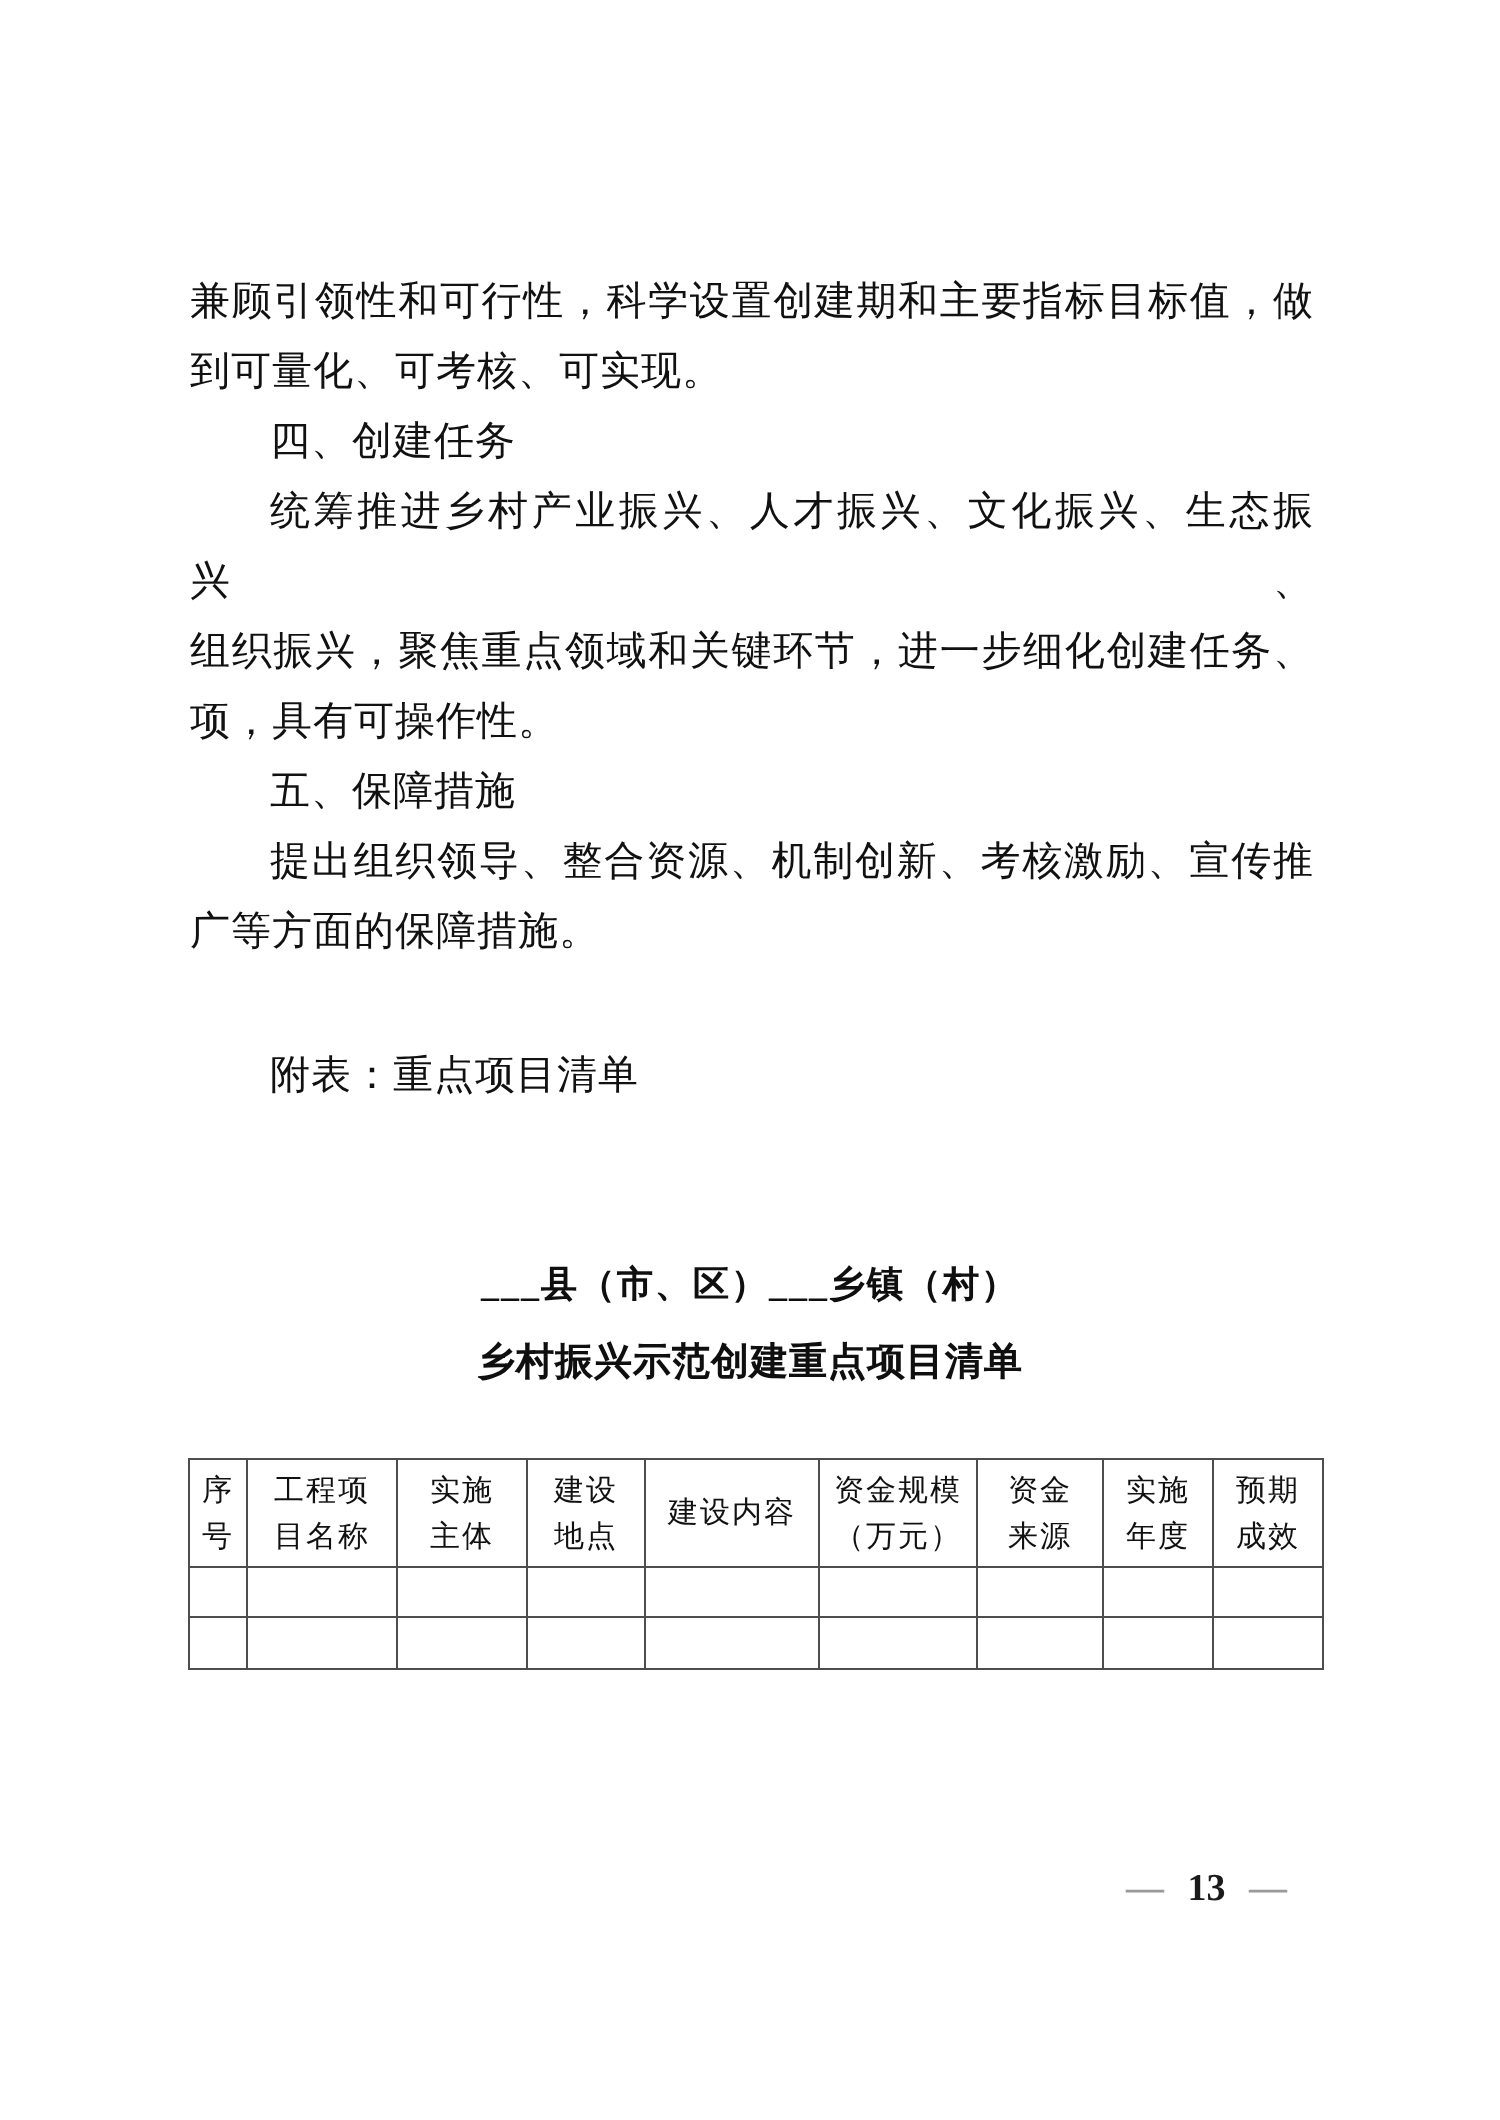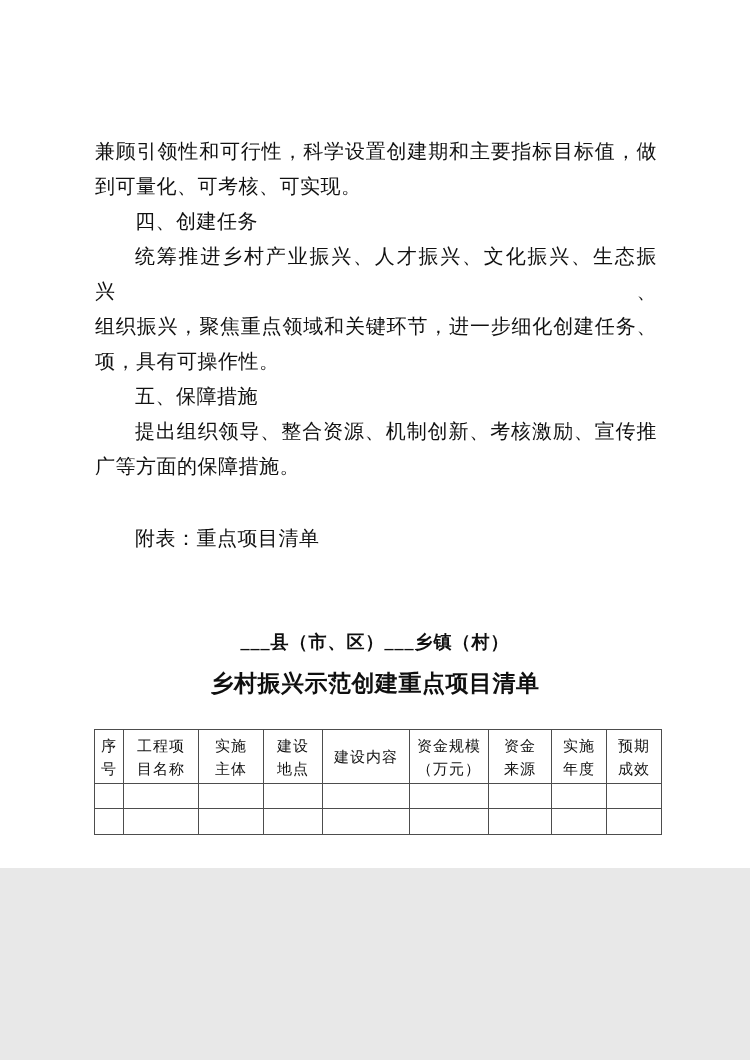--- a/index.html
+++ b/index.html
@@ -1,20 +1,20 @@
 <!DOCTYPE html>
 <html><head>
 <meta charset="utf-8">
 <style>
   * { margin: 0; padding: 0; box-sizing: border-box; }
   html, body { background: #e8e8e8; }
   .page {
     position: relative;
     width: 750px;
-    height: 868px;
+    height: 1060px;
     background: #ffffff;
     margin: 0 auto;
     overflow: hidden;
     font-family: "Liberation Sans", sans-serif;
     color: #141414;
   }
   
   .body-text {
     position: absolute;
     left: 95px;
@@ -44,21 +44,21 @@
     font-family: "Liberation Serif", serif;
     font-weight: bold;
     font-size: 18px;
     letter-spacing: 1px;
     color: #0f0f0f;
   }
   .title-line2 {
     margin-top: 14px;
     font-family: "Liberation Sans", sans-serif;
     font-weight: bold;
-    font-size: 23px;
+    font-size: 19px;
     letter-spacing: 0.5px;
     color: #0f0f0f;
   }
 
   
   table.projects-table {
     position: absolute;
     left: 94px;
     top: 729px;
     width: 567px;

